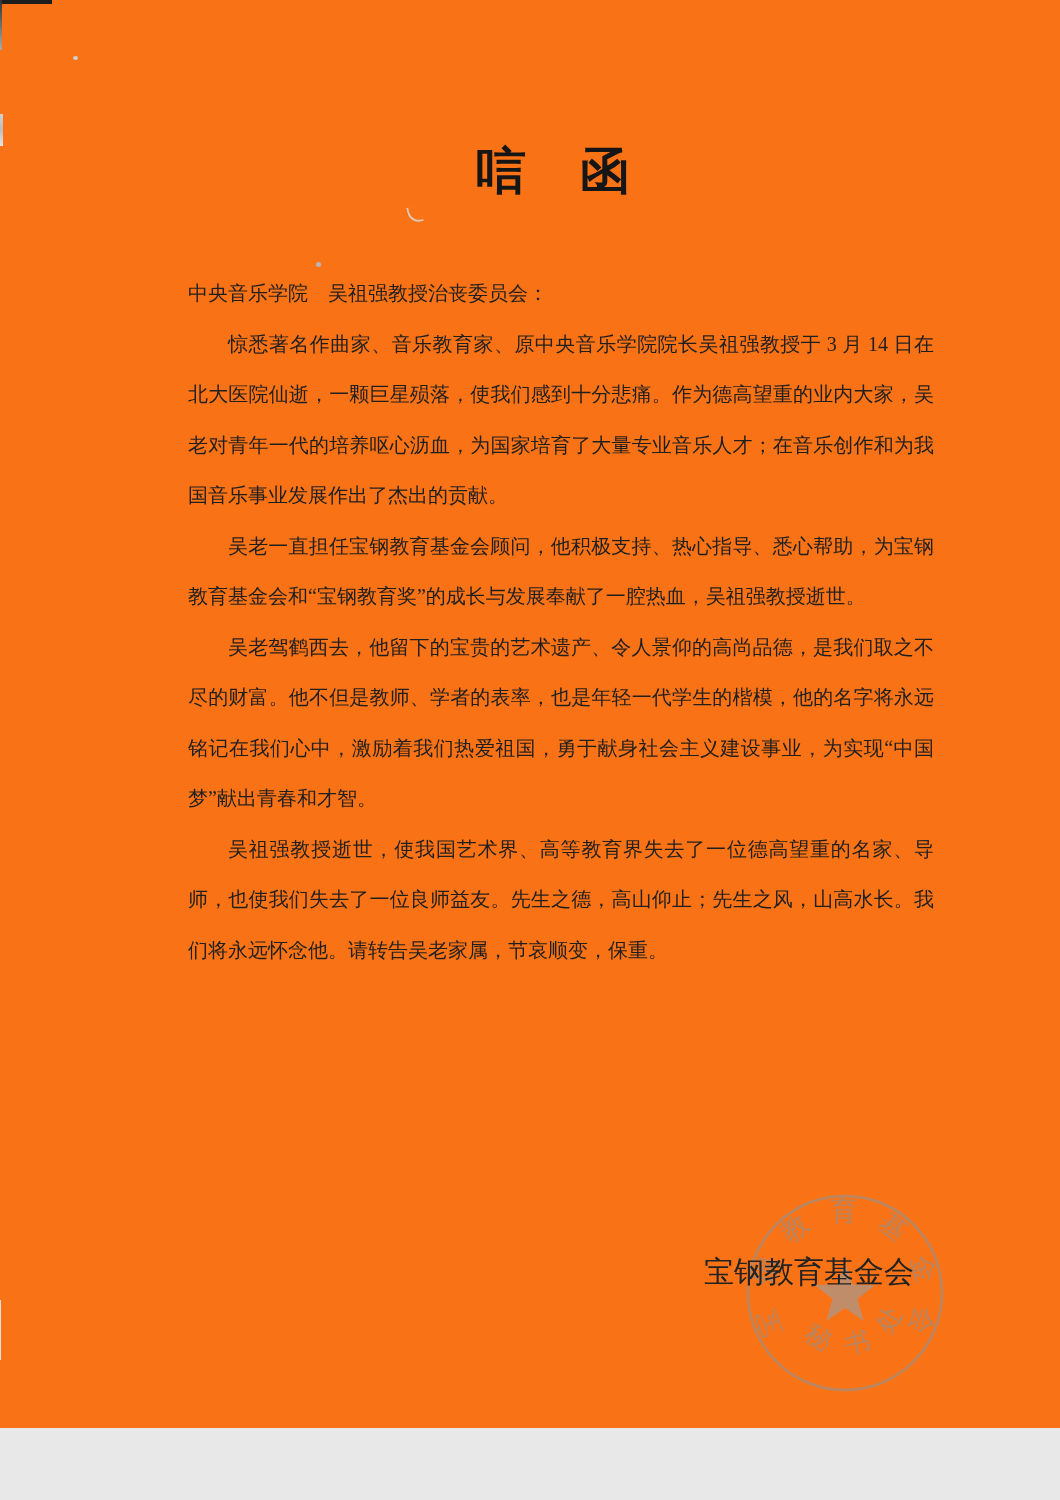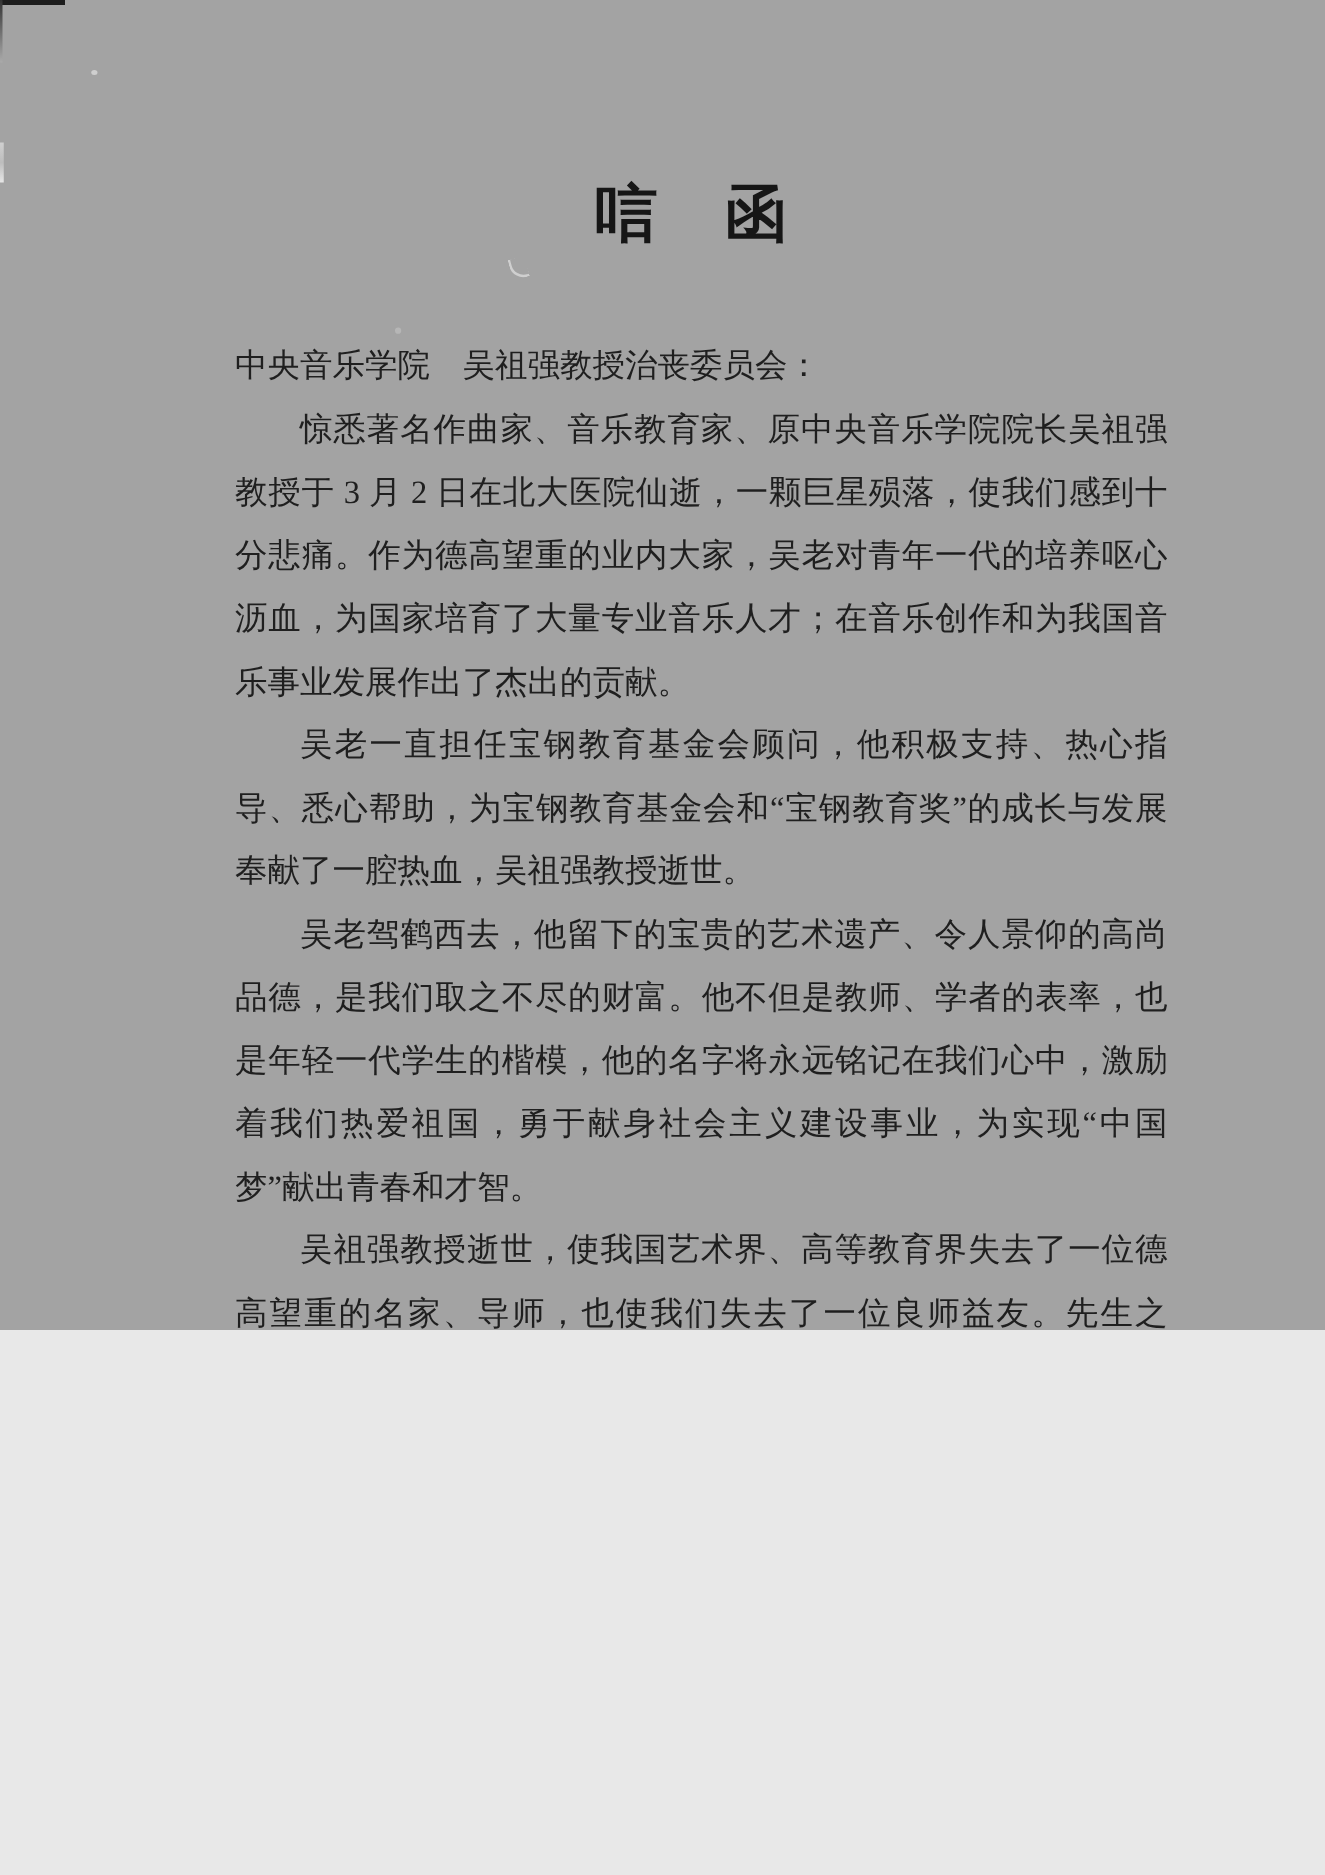--- a/index.html
+++ b/index.html
@@ -3,22 +3,22 @@
 <meta charset="utf-8">
 <style>
   html, body {
     margin: 0;
     padding: 0;
     background: #e8e8e8;
   }
   .page {
     position: relative;
     width: 1060px;
-    height: 1064px;
-    background: #a3a3a3;
+    height: 1428px;
+    background: #f97316;
     overflow: hidden;
     font-family: "Liberation Serif", serif;
     color: #1f1f1f;
   }
   .doc-title {
     position: absolute;
     top: 138px;
     left: 0;
     width: 100%;
     margin: 0;
@@ -28,21 +28,21 @@
     font-weight: 900;
     font-size: 50px;
     letter-spacing: 2px;
     color: #161616;
   }
   .letter-body {
     position: absolute;
     left: 188px;
     top: 268px;
     width: 746px;
-    font-size: 26px;
+    font-size: 20px;
     line-height: 50.5px;
     text-align: justify;
     text-justify: inter-ideograph;
   }
   .letter-body p {
     margin: 0;
     padding: 0;
   }
   .salutation {
     text-indent: 0;
@@ -89,21 +89,21 @@
 </style>
 </head>
 <body>
 
 <div class="page">
 
   <h1 class="doc-title">唁　函</h1>
 
   <div class="letter-body">
     <p class="salutation">中央音乐学院　吴祖强教授治丧委员会：</p>
-    <p class="para">惊悉著名作曲家、音乐教育家、原中央音乐学院院长吴祖强教授于 3 月 2 日在北大医院仙逝，一颗巨星殒落，使我们感到十分悲痛。作为德高望重的业内大家，吴老对青年一代的培养呕心沥血，为国家培育了大量专业音乐人才；在音乐创作和为我国音乐事业发展作出了杰出的贡献。</p>
+    <p class="para">惊悉著名作曲家、音乐教育家、原中央音乐学院院长吴祖强教授于 3 月 14 日在北大医院仙逝，一颗巨星殒落，使我们感到十分悲痛。作为德高望重的业内大家，吴老对青年一代的培养呕心沥血，为国家培育了大量专业音乐人才；在音乐创作和为我国音乐事业发展作出了杰出的贡献。</p>
     <p class="para">吴老一直担任宝钢教育基金会顾问，他积极支持、热心指导、悉心帮助，为宝钢教育基金会和“宝钢教育奖”的成长与发展奉献了一腔热血，吴祖强教授逝世。</p>
     <p class="para">吴老驾鹤西去，他留下的宝贵的艺术遗产、令人景仰的高尚品德，是我们取之不尽的财富。他不但是教师、学者的表率，也是年轻一代学生的楷模，他的名字将永远铭记在我们心中，激励着我们热爱祖国，勇于献身社会主义建设事业，为实现“中国梦”献出青春和才智。</p>
     <p class="para">吴祖强教授逝世，使我国艺术界、高等教育界失去了一位德高望重的名家、导师，也使我们失去了一位良师益友。先生之德，高山仰止；先生之风，山高水长。我们将永远怀念他。请转告吴老家属，节哀顺变，保重。</p>
   </div>
 
   <svg class="seal" viewBox="0 0 220 220" xmlns="http://www.w3.org/2000/svg">
     <defs>
       <path id="arcTop" d="M 50.2 151.9 A 73 73 0 1 1 169.8 151.9" fill="none"></path>
       <path id="arcBottom" d="M 53.6 130.5 A 60 60 0 0 0 166.4 130.5" fill="none"></path>
     </defs>

